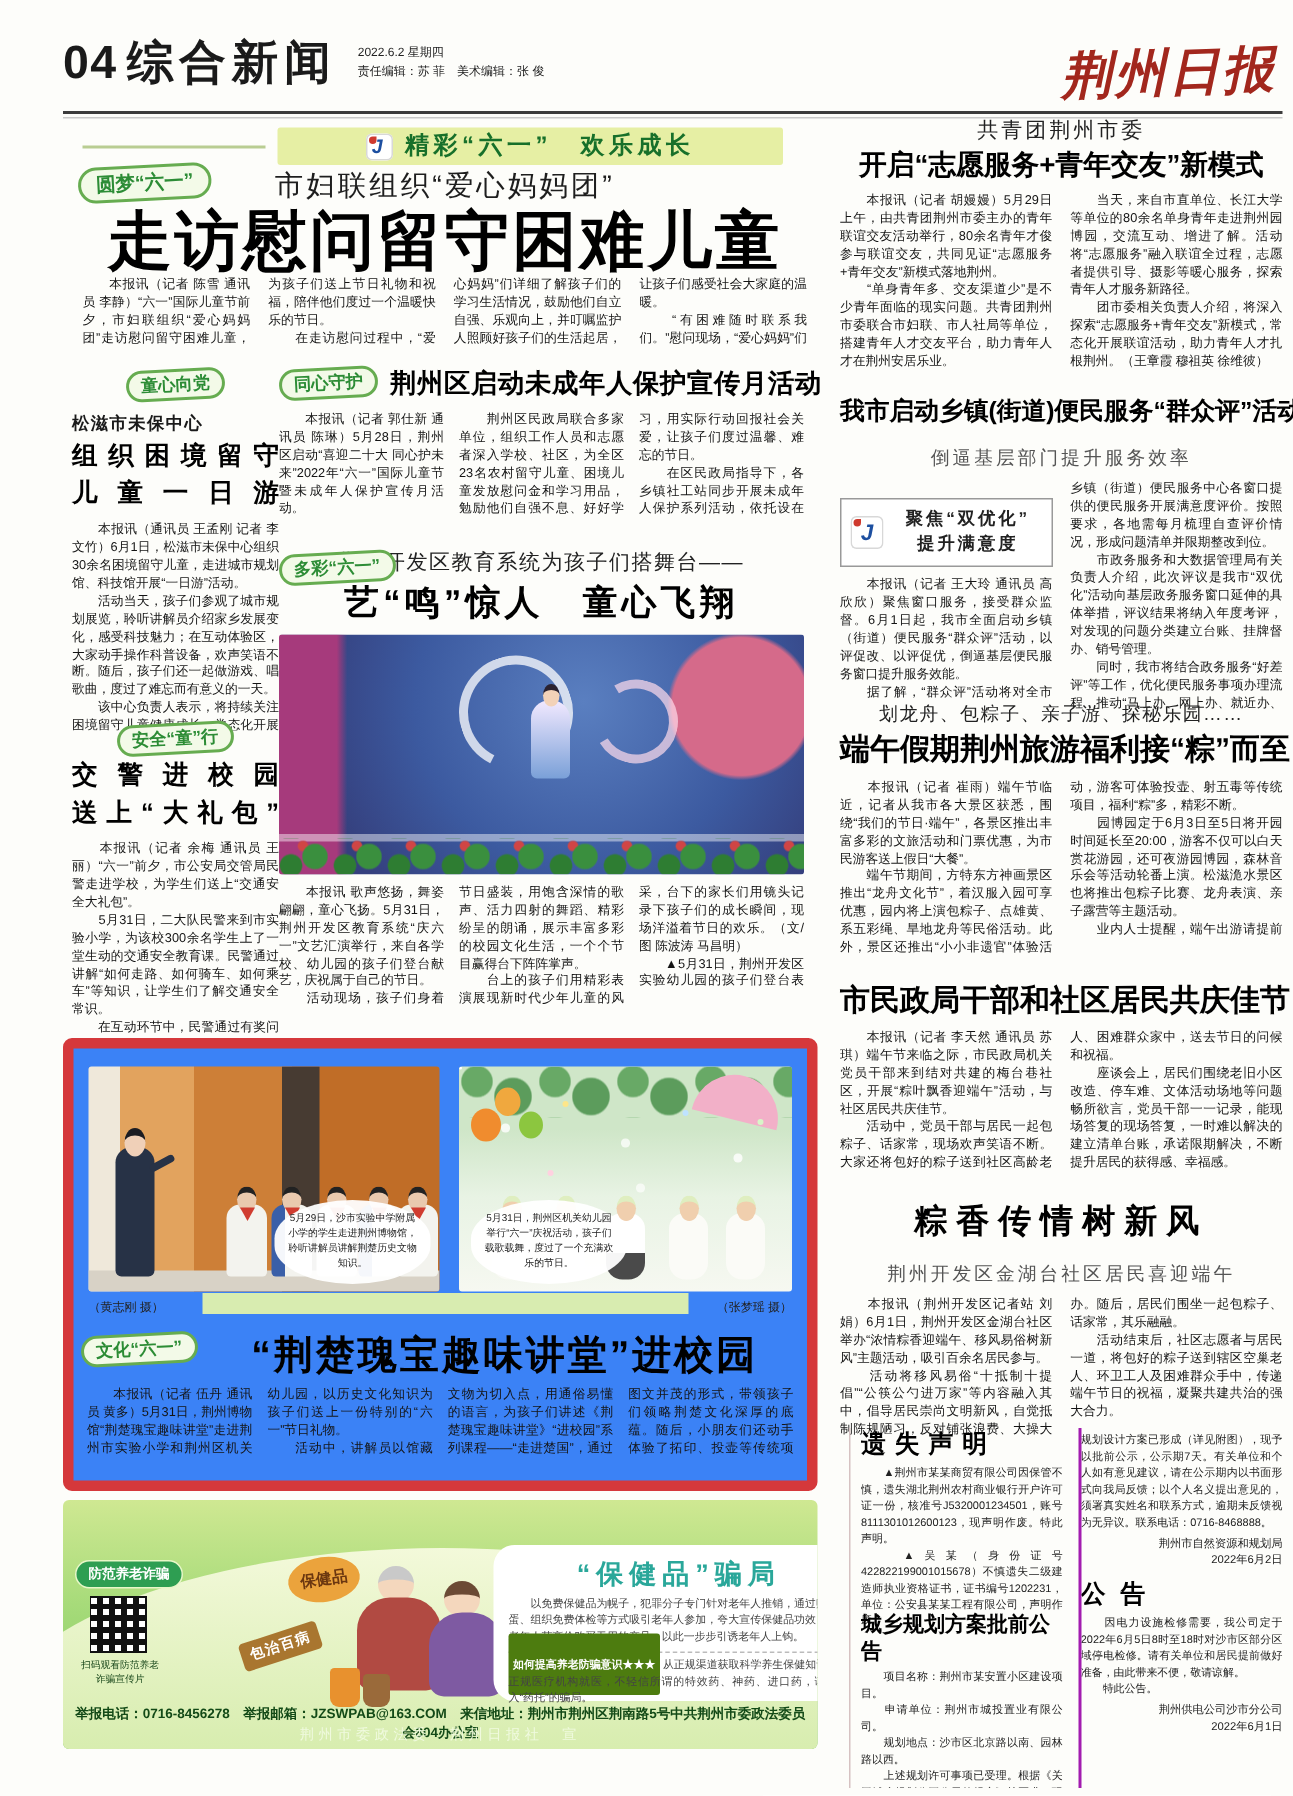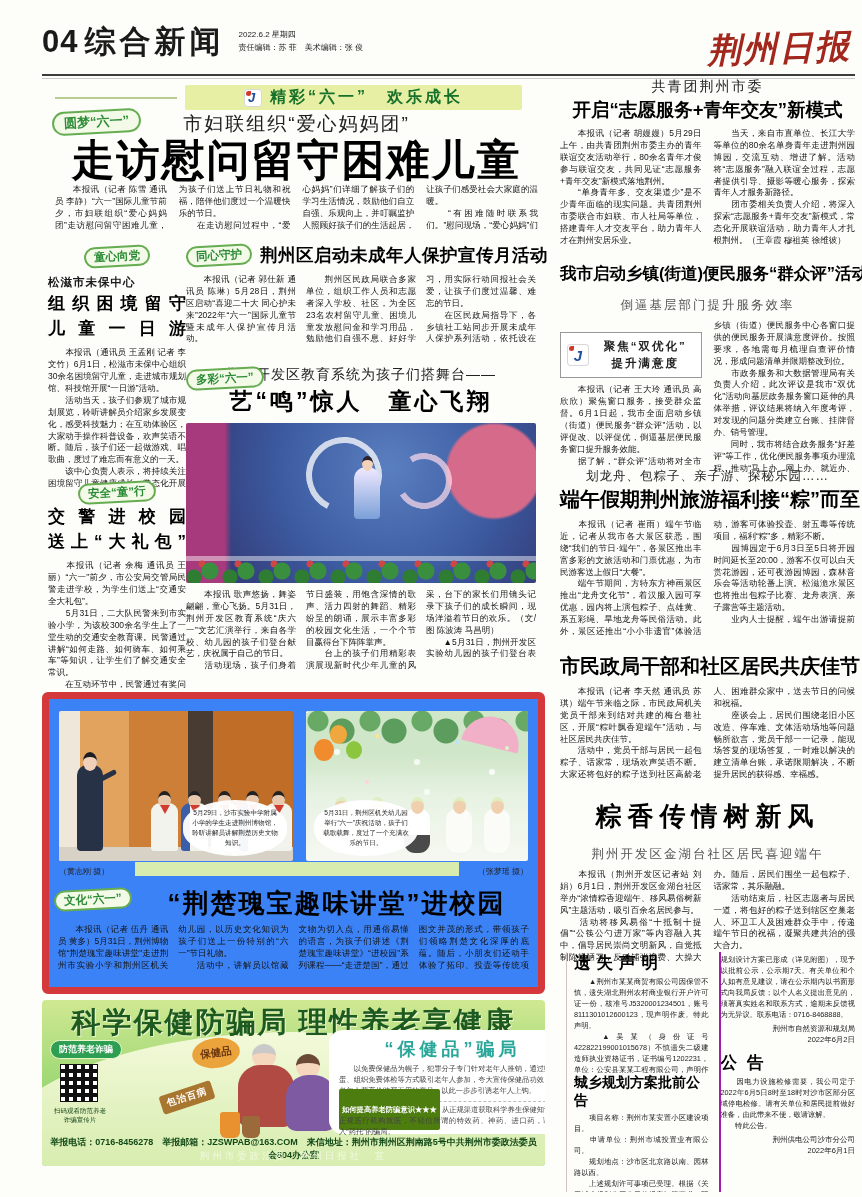--- a/index.html
+++ b/index.html
@@ -286,21 +286,20 @@
     <div class="fe-credit cr">（张梦瑶 摄）</div>
     <span class="badge sm fe-badge">文化“六一”</span>
     <div class="fe-hl">“荆楚瑰宝趣味讲堂”进校园</div>
     <div class="fe-body bodytxt">　　本报讯（记者 伍丹 通讯员 黄多）5月31日，荆州博物馆“荆楚瑰宝趣味讲堂”走进荆州市实验小学和荆州区机关幼儿园，以历史文化知识为孩子们送上一份特别的“六一”节日礼物。
 　　活动中，讲解员以馆藏文物为切入点，用通俗易懂的语言，为孩子们讲述《荆楚瑰宝趣味讲堂》“进校园”系列课程——“走进楚国”，通过图文并茂的形式，带领孩子们领略荆楚文化深厚的底蕴。随后，小朋友们还动手体验了拓印、投壶等传统项目，在“沉浸式体验”中感受荆楚文化的独特魅力，了解家乡悠久的历史文化。
 　　“荆楚瑰宝趣味讲堂”是荆州博物馆打造的文化惠民品牌，坚持送文化进校园、进社区，让文物“活”起来，让更多孩子在家门口感受荆楚文化的博大精深。</div>
   </div>
 
   <div class="ad">
     <div class="ad-arch"></div>
-    <div class="ad-title">科学保健防骗局 理性养老享健康</div>
     <div class="ad-badge">防范养老诈骗</div>
     <div class="ad-qr"></div>
     <div class="ad-qr-cap">扫码观看防范养老
 诈骗宣传片</div>
     <div class="ad-bubble">保健品</div>
     <div class="ad-sign">包治百病</div>
     <div class="fig granny">
         <div class="head"></div>
         <div class="body"></div>
       </div>
@@ -358,21 +357,21 @@
   </div>
 
   <div class="rart" style="top:652px;">
     <div class="rh" style="font-size:20px;">市民政局干部和社区居民共庆佳节</div>
     <div class="rbd bodytxt" style="height:104px;">　　本报讯（记者 李天然 通讯员 苏琪）端午节来临之际，市民政局机关党员干部来到结对共建的梅台巷社区，开展“粽叶飘香迎端午”活动，与社区居民共庆佳节。
 　　活动中，党员干部与居民一起包粽子、话家常，现场欢声笑语不断。大家还将包好的粽子送到社区高龄老人、困难群众家中，送去节日的问候和祝福。
 　　座谈会上，居民们围绕老旧小区改造、停车难、文体活动场地等问题畅所欲言，党员干部一一记录，能现场答复的现场答复，一时难以解决的建立清单台账，承诺限期解决，不断提升居民的获得感、幸福感。</div>
   </div>
 
   <div class="rart" style="top:798px;">
-    <div class="rh" style="font-size:26px;letter-spacing:6px;">粽香传情树新风</div>
+    <div class="rh" style="font-size:22px;letter-spacing:6px;">粽香传情树新风</div>
     <div class="rsub">荆州开发区金湖台社区居民喜迎端午</div>
     <div class="rbd bodytxt" style="height:96px;">　　本报讯（荆州开发区记者站 刘娟）6月1日，荆州开发区金湖台社区举办“浓情粽香迎端午、移风易俗树新风”主题活动，吸引百余名居民参与。
 　　活动将移风易俗“十抵制十提倡”“公筷公勺进万家”等内容融入其中，倡导居民崇尚文明新风，自觉抵制陈规陋习，反对铺张浪费、大操大办。随后，居民们围坐一起包粽子、话家常，其乐融融。
 　　活动结束后，社区志愿者与居民一道，将包好的粽子送到辖区空巢老人、环卫工人及困难群众手中，传递端午节日的祝福，凝聚共建共治的强大合力。</div>
   </div>
 
   <div class="notices">
     <div class="ncol">
       <div class="nh">遗失声明</div>
       <div class="nbd" style="height:90px;">　　▲荆州市某某商贸有限公司因保管不慎，遗失湖北荆州农村商业银行开户许可证一份，核准号J5320001234501，账号8111301012600123，现声明作废。特此声明。

